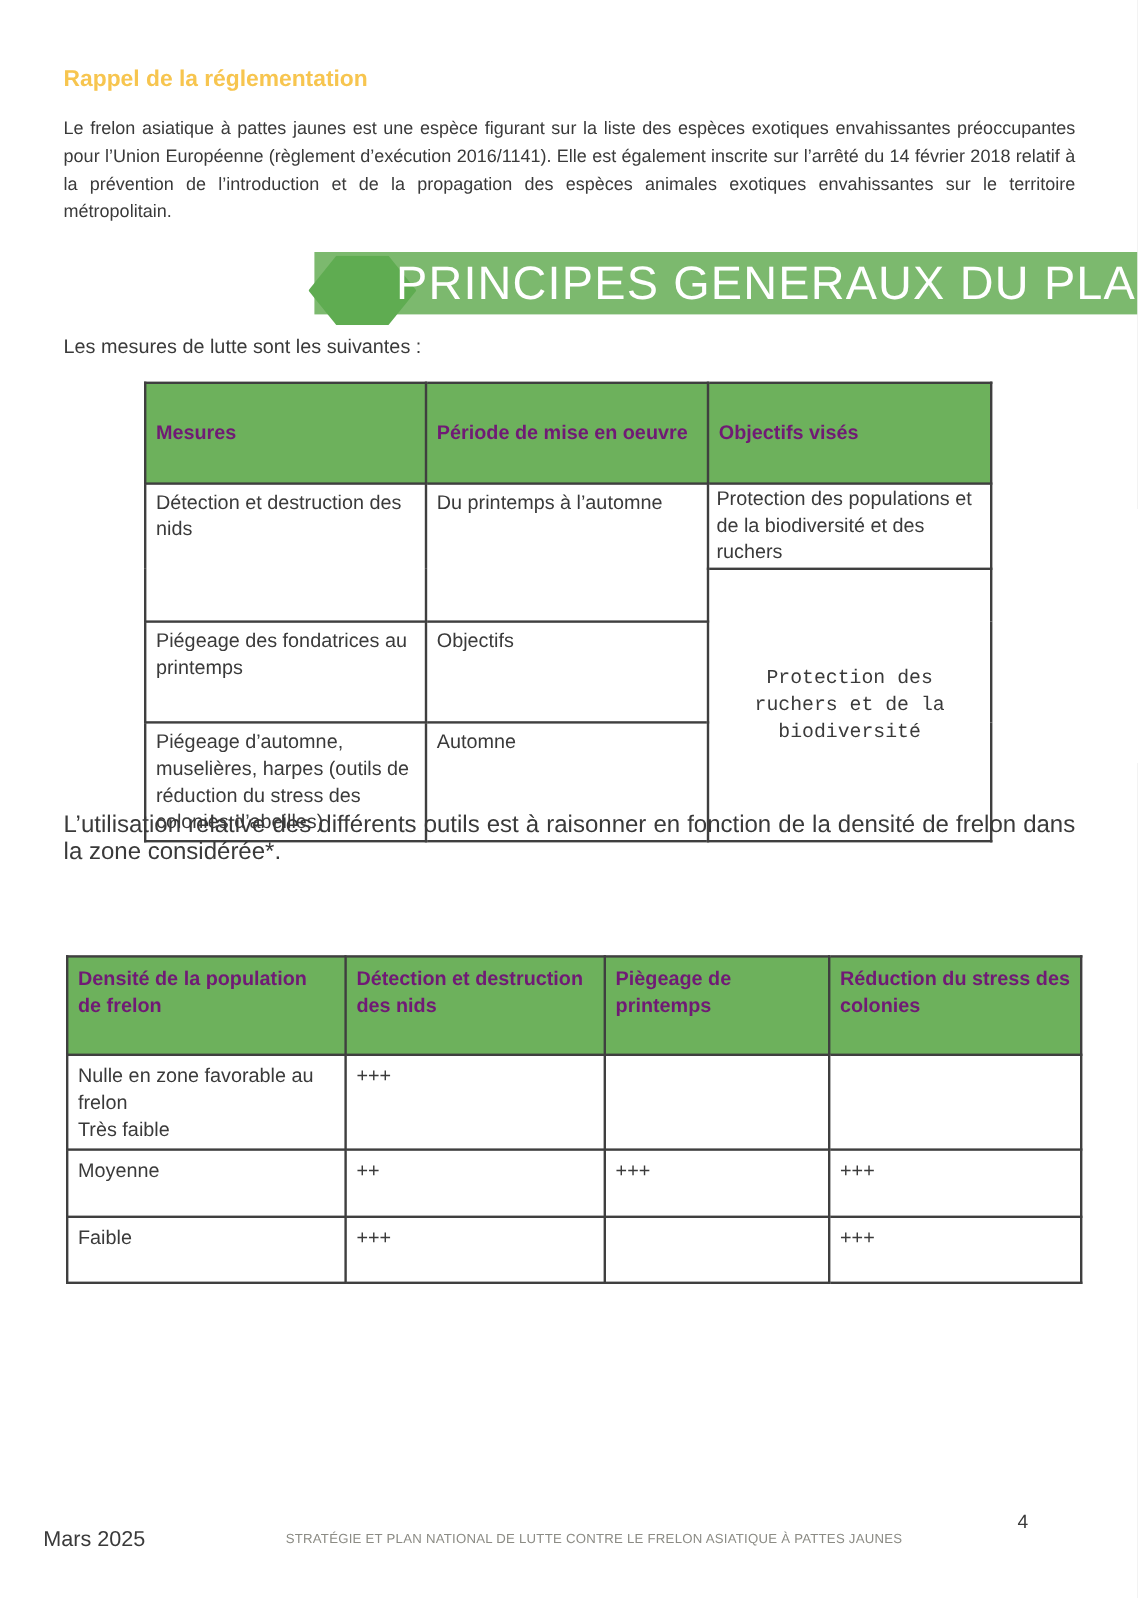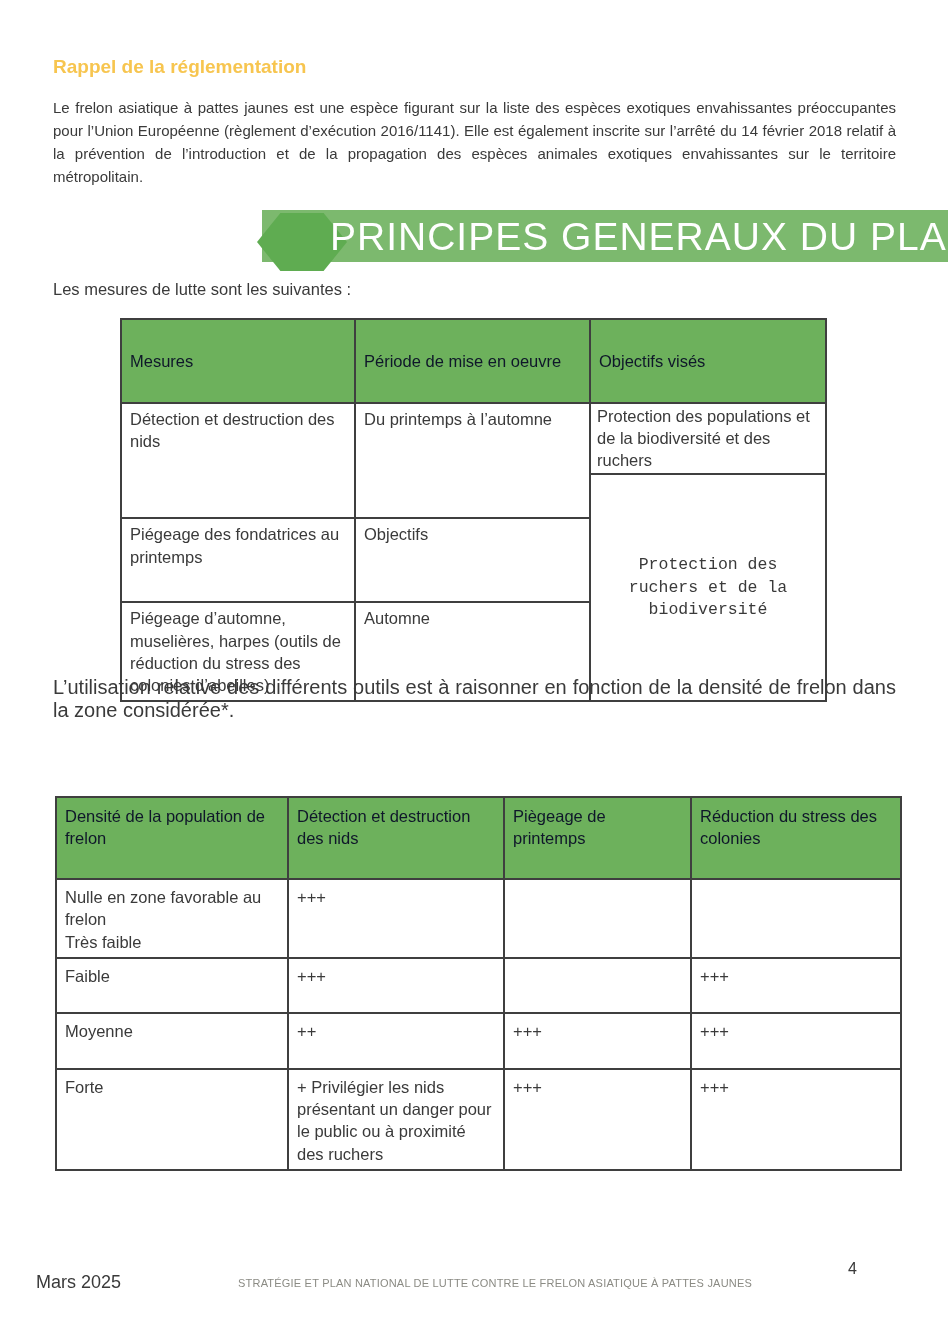--- a/index.html
+++ b/index.html
@@ -51,21 +51,21 @@
   }
   table{border-collapse:collapse;table-layout:fixed;}
   th,td{
     border:2px solid var(--c-border_dark);
     font-size:16.5px;line-height:1.35;
     vertical-align:top;text-align:left;
     padding:4px 8px;
   }
   th{
     background:var(--c-table_header_green);
-    color:#0f172a;font-weight:normal;
+    color:#701a75;font-weight:bold;
   }
   .t1{position:absolute;top:318px;left:120px;width:705px;}
   .t1 th{vertical-align:middle;}
   .t1 .tight{line-height:1.32;padding:2px 6px;}
   .t1 .center-cell{
     text-align:center;vertical-align:middle;padding:4px 24px;font-family:Liberation Mono, monospace;
   }
   .between-text{
     position:absolute;top:676px;left:53px;width:843px;
     font-size:20px;line-height:23px;text-align:justify;
@@ -156,36 +156,30 @@
         <th>Piègeage de printemps</th>
         <th>Réduction du stress des colonies</th>
       </tr>
       <tr style="height:72px">
         <td class="pre">Nulle en zone favorable au frelon
 Très faible</td>
         <td>+++</td>
         <td></td>
         <td></td>
       </tr>
-      <tr style="height:55px">
-        <td class="pre">Faible</td>
-        <td>+++</td>
-        <td></td>
-        <td>+++</td>
-      </tr>
       <tr style="height:56px">
         <td class="pre">Moyenne</td>
         <td>++</td>
         <td>+++</td>
         <td>+++</td>
       </tr>
-      <tr style="height:98px">
-        <td class="pre">Forte</td>
-        <td>+ Privilégier les nids présentant un danger pour le public ou à proximité des ruchers</td>
+      <tr style="height:55px">
+        <td class="pre">Faible</td>
         <td>+++</td>
+        <td></td>
         <td>+++</td>
       </tr>
     </tbody>
   </table>
 
 
   <div class="footer-left">Mars 2025</div>
   <div class="footer-center">STRATÉGIE ET PLAN NATIONAL DE LUTTE CONTRE LE FRELON ASIATIQUE À PATTES JAUNES</div>
   <div class="page-number">4</div>
 

